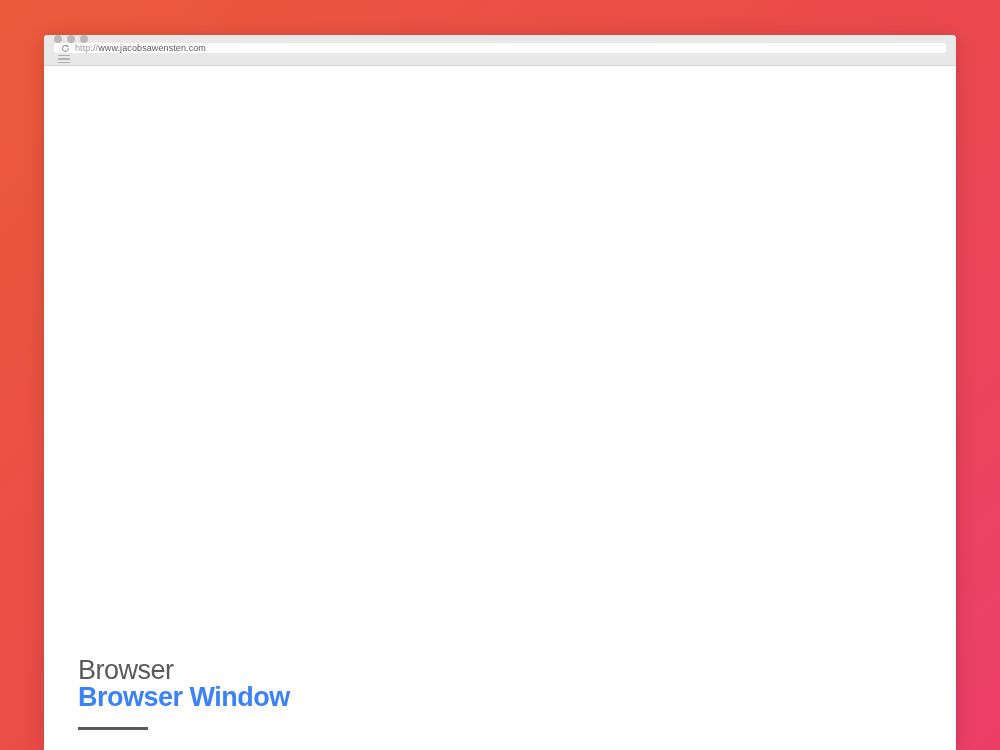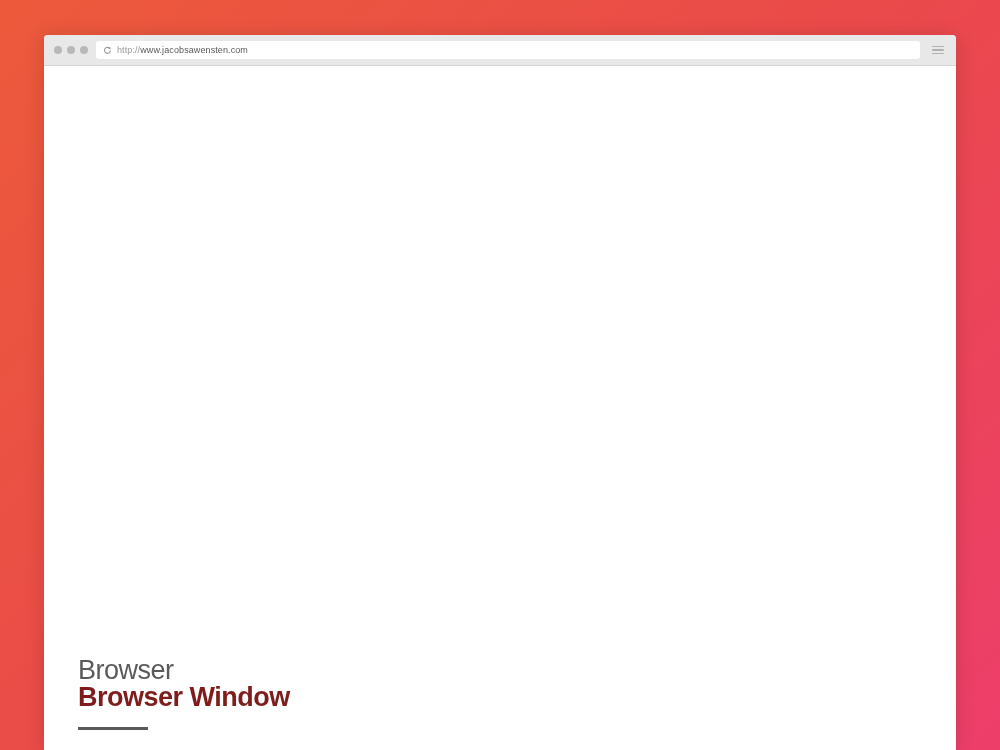--- a/index.html
+++ b/index.html
@@ -25,23 +25,23 @@
       box-shadow: 0 2px 20px rgba(0,0,0,0.15);
       display: flex;
       flex-direction: column;
       overflow: hidden;
     }
     .browser-toolbar {
       height: 31px;
       background: #e8e8e8;
       border-bottom: 1px solid #d4d4d4;
       display: flex;
-      align-items: center;
       padding: 0 10px;
-      gap: 8px;
+      gap: 0;
+      flex-direction: column;
     }
     .traffic-lights {
       display: flex;
       gap: 5px;
       align-items: center;
     }
     .traffic-light {
       width: 8px;
       height: 8px;
       border-radius: 50%;
@@ -107,21 +107,21 @@
     .text-line1 {
       font-size: 27px;
       font-weight: 300;
       color: #5a5a5a;
       letter-spacing: -0.5px;
       line-height: 1.1;
     }
     .text-line2 {
       font-size: 27px;
       font-weight: 700;
-      color: #7f1d1d;
+      color: #3b82f6;
       letter-spacing: -0.5px;
       line-height: 1.1;
       margin-top: -2px;
     }
     .underline {
       width: 70px;
       height: 3px;
       background: #5a5a5a;
       margin-top: 14px;
     }

